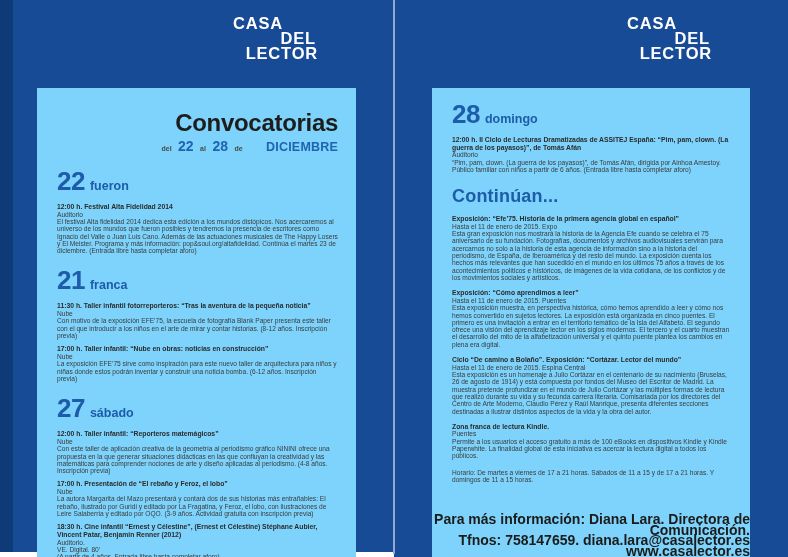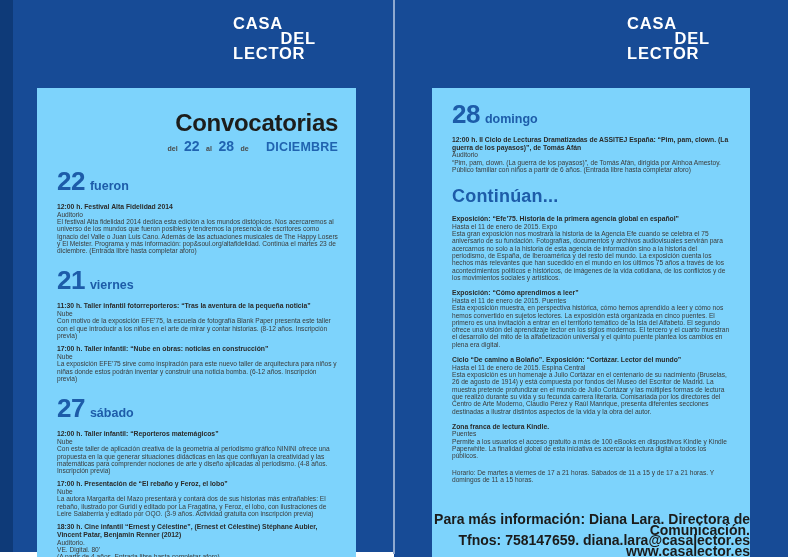--- a/index.html
+++ b/index.html
@@ -13,33 +13,33 @@
   .page-bg { position:absolute; left:0; top:0; width:394px; background:#174b96; }
   #page-left  .page-bg { height:552px; }
   #page-right .page-bg { height:557px; }
   .edge-dark { position:absolute; left:0; top:0; width:13px; height:552px; background:#0e3a78; }
   .separator { position:absolute; left:393px; top:0; width:2px; height:554px; background:#8fa9cf; z-index:6; }
 
   .logo { position:absolute; top:16px; left:233px; width:85px; color:#ffffff;
           font-weight:bold; font-size:16.5px; line-height:15px; letter-spacing:0.8px; z-index:3; }
   .logo .l1 { text-align:left; }
   .logo .l2 { text-align:right; padding-right:2px; }
-  .logo .l3 { text-align:left; }
+  .logo .l3 { text-align:right; }
 
   .sheet { position:absolute; top:88px; height:532px; background:#7dd3fc; z-index:2; }
   #page-left  .sheet { left:37px; width:319px; }
   #page-right .sheet { left:38px; width:318px; }
   .sheet-inner { padding:0 18px 0 20px; position:relative; height:100%; box-sizing:border-box; }
 
   .doc-title { margin:22px 0 0 0; text-align:right; color:#1d1d1b;
                font-size:24px; font-weight:600; letter-spacing:-0.3px; line-height:26px; }
   .doc-sub   { text-align:right; margin-top:1px; }
   .doc-sub .sm    { font-size:7px;   font-weight:bold; color:#4a4a49; margin:0 1px; }
   .doc-sub .num   { font-size:14px;  font-weight:bold; color:#2063b0; margin:0 1px; }
-  .doc-sub .month { font-size:12.5px;font-weight:bold; color:#2063b0; letter-spacing:0.2px; margin-left:12px; }
+  .doc-sub .month { font-size:12.5px;font-weight:bold; color:#2063b0; letter-spacing:0.2px; margin-left:18px; }
 
   .day-heading { margin-top:11px; color:#1d5ca9; }
   .day-num  { font-size:26px;  font-weight:bold; letter-spacing:-0.5px; }
   .day-name { font-size:12.5px; font-weight:bold; margin-left:5px; }
 
   .event, .listing { margin-top:6px; }
   .listing { margin-top:8px; }
   .t  { font-size:6.8px; font-weight:bold; color:#2b2b2a; line-height:7.6px; }
   .v  { font-size:6.6px; color:#3b3b3a; line-height:7.4px; }
   .b  { font-size:6.6px; color:#3b3b3a; line-height:7.3px; white-space:pre-line; }
@@ -77,21 +77,21 @@
       <div class="day-heading">
         <span class="day-num">22</span><span class="day-name">fueron</span>
       </div>
       <div class="event">
         <div class="t">12:00 h. Festival Alta Fidelidad 2014</div>
         <div class="v">Auditorio</div>
         <div class="b">El festival Alta fidelidad 2014 dedica esta edición a los mundos distópicos. Nos acercaremos al universo de los mundos que fueron posibles y tendremos la presencia de escritores como Ignacio del Valle o Juan Luis Cano. Además de las actuaciones musicales de The Happy Losers y El Meister. Programa y más información: pop&amp;soul.org/altafidelidad. Continúa el martes 23 de diciembre. (Entrada libre hasta completar aforo)</div>
       </div>
 
       <div class="day-heading">
-        <span class="day-num">21</span><span class="day-name">viernes</span>
+        <span class="day-num">21</span><span class="day-name">franca</span>
       </div>
       <div class="event">
         <div class="t">11:30 h. Taller infantil fotorreporteros: “Tras la aventura de la pequeña noticia”</div>
         <div class="v">Nube</div>
         <div class="b">Con motivo de la exposición EFE’75, la escuela de fotografía Blank Paper presenta este taller con el que introducir a los niños en el arte de mirar y contar historias. (8-12 años. Inscripción previa)</div>
       </div>
       <div class="event">
         <div class="t">17:00 h. Taller infantil: “Nube en obras: noticias en construcción”</div>
         <div class="v">Nube</div>
         <div class="b">La exposición EFE’75 sirve como inspiración para este nuevo taller de arquitectura para niños y niñas donde estos podrán inventar y construir una noticia bomba. (6-12 años. Inscripción previa)</div>

